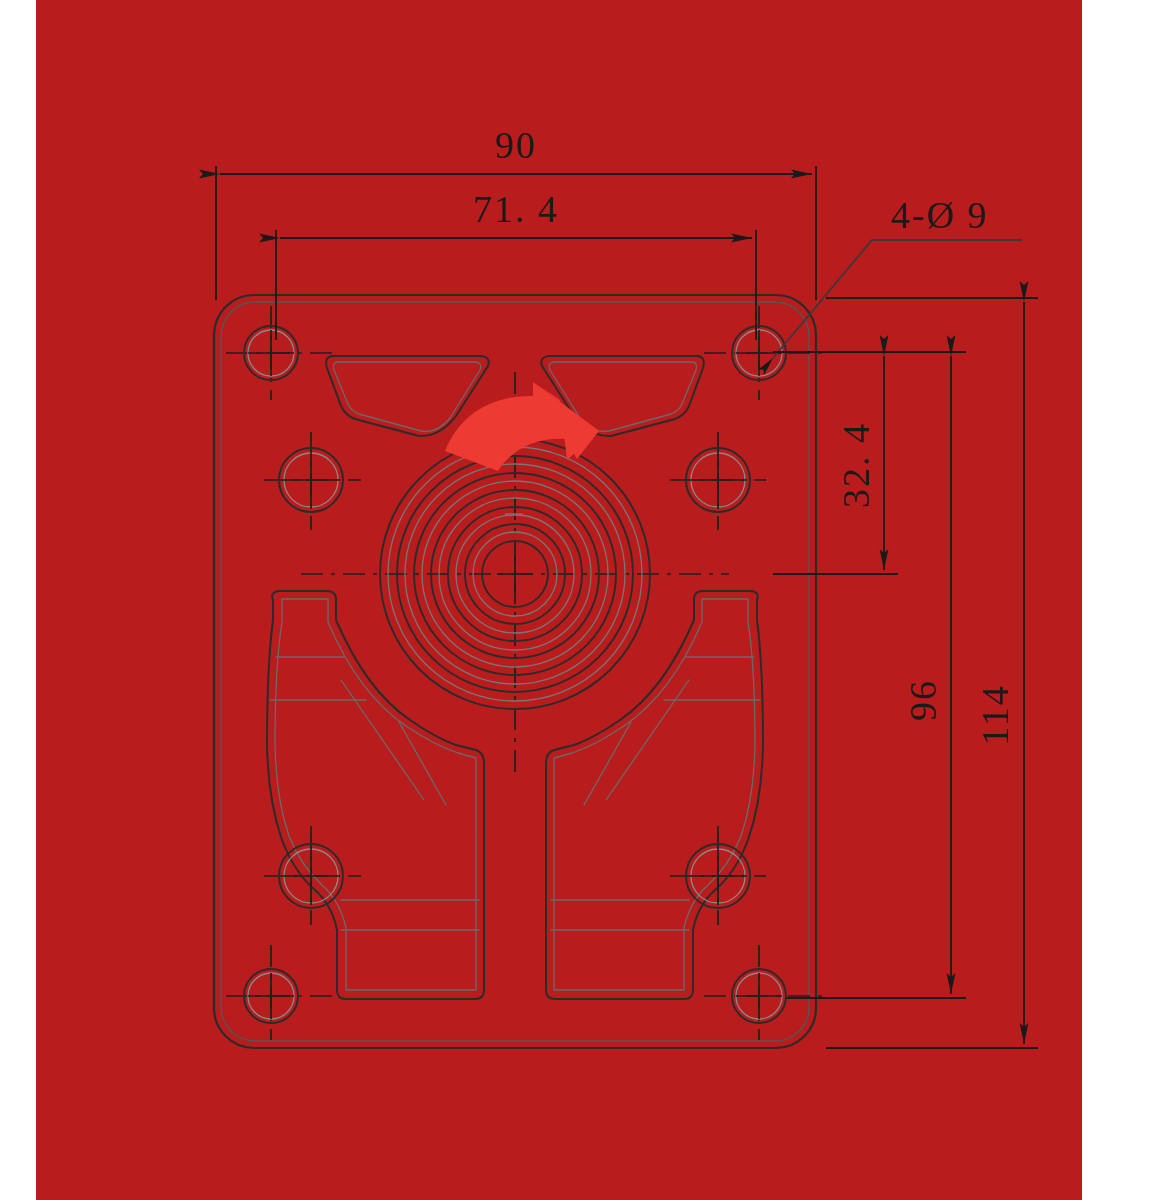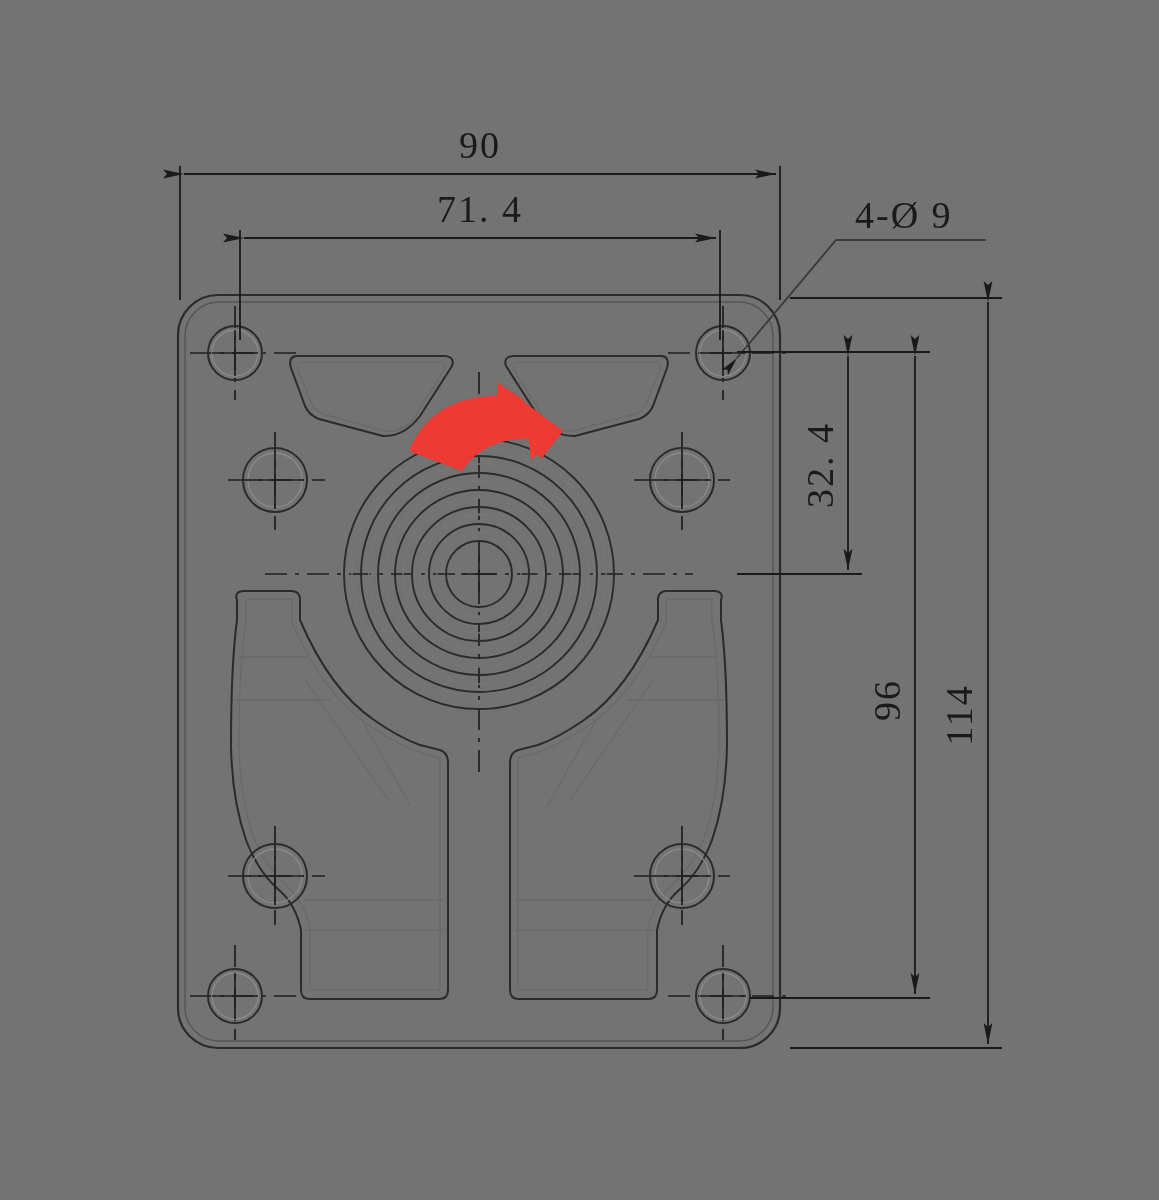--- a/index.html
+++ b/index.html
@@ -6,24 +6,25 @@
   html, body {
     margin: 0;
     padding: 0;
     background: #ffffff;
   }
   body {
     font-family: "Liberation Serif", serif;
   }
   #drawing-root {
     position: relative;
-    width: 1159px;
+    width: 1046px;
     height: 1200px;
-    background: #737373;
+    background: #b91c1c;
     overflow: hidden;
+    margin-left: 36px;
   }
   #drawing-svg {
     position: absolute;
     top: 0;
     left: 0;
     width: 1159px;
     height: 1200px;
     display: block;
   }
   .dim-text {

